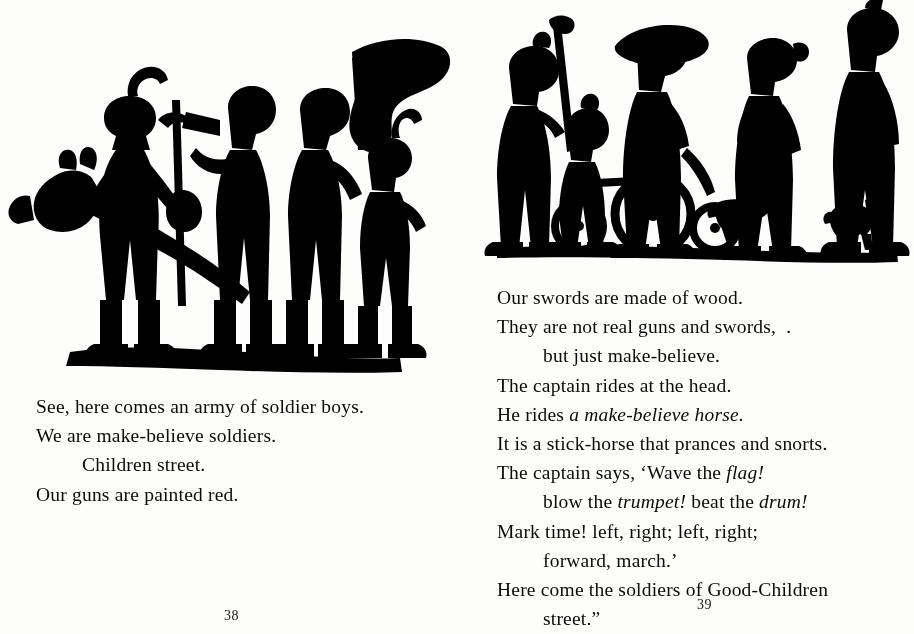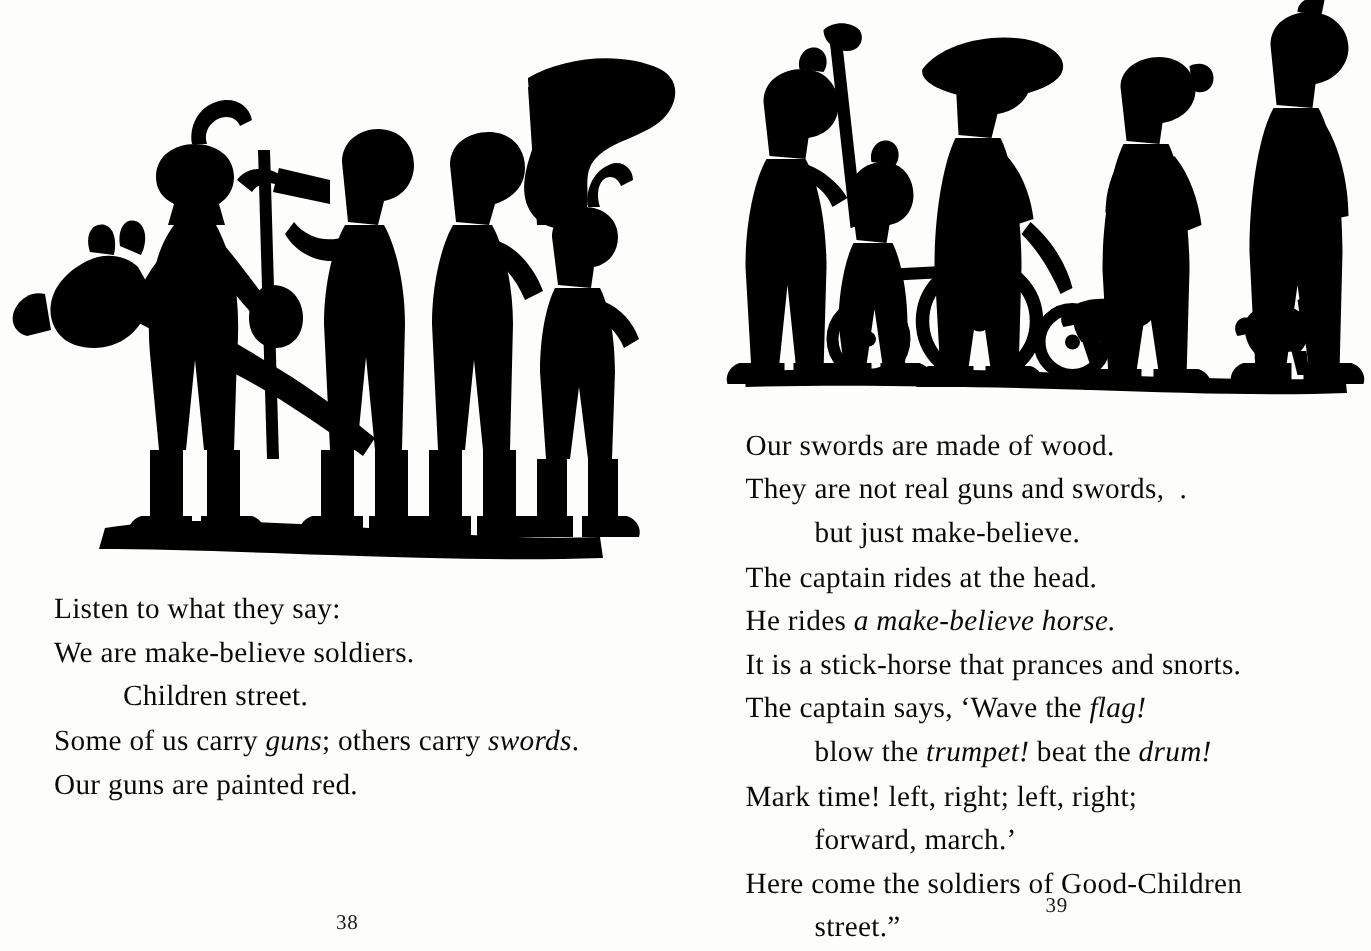--- a/index.html
+++ b/index.html
@@ -145,24 +145,23 @@
             <path d="M358 306 L358 348 L378 348 L378 306 Z"></path>
             <path d="M392 306 L392 348 L412 348 L412 306 Z"></path>
             <path d="M352 344 C346 346, 342 352, 344 358 L382 358 L382 344 Z"></path>
             <path d="M388 344 L388 358 L426 358 C428 352, 424 346, 418 344 Z"></path>
             <path d="M400 200 C412 204, 422 214, 426 226 L416 232 C412 222, 404 214, 396 212 Z"></path>
           </g>
         </svg>
       </div>
 
       <div class="textblock" id="left-text">
-        <div class="line">Listen to what they say:</div>
+        <div class="line">See, here comes an army of soldier boys.</div>
         <div class="line">We are make-believe soldiers.</div>
         <div class="line indent">Children street.</div>
-        <div class="line">Some of us carry <i>guns</i>; others carry <i>swords</i>.</div>
         <div class="line">Our guns are painted red.</div>
       </div>
 
       <div class="folio" id="left-folio">38</div>
     </div>
 
     <div class="leaf">
 
       <div class="illus">
         <svg width="457" height="275" viewBox="0 0 457 275" xmlns="http://www.w3.org/2000/svg" aria-hidden="true">

